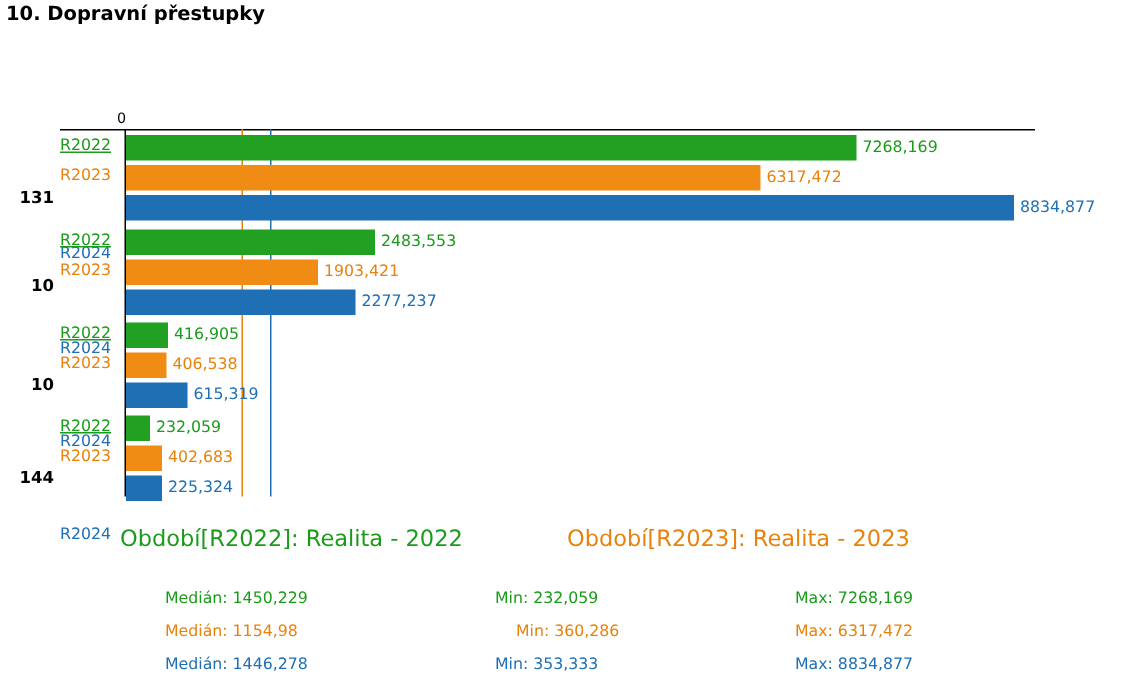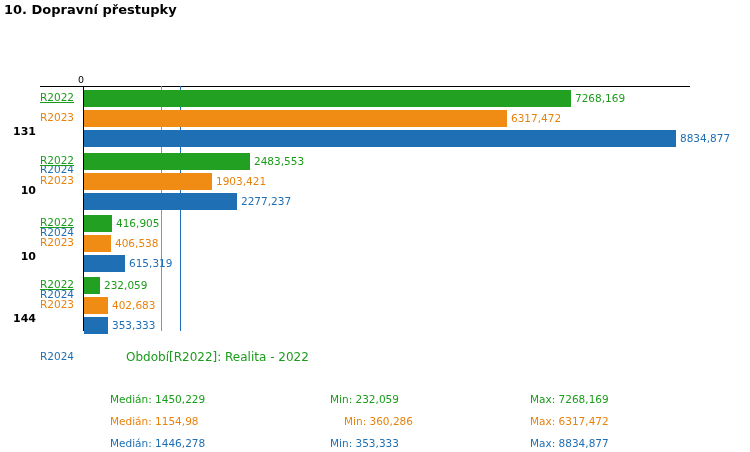--- a/index.html
+++ b/index.html
@@ -133,23 +133,22 @@
   
   .legend {
     position: absolute;
     left: 0;
     top: 344px;
     width: 750px;
     height: 108px;
   }
   .legend-item {
     position: absolute;
-    font-size: 12px;
-    white-space: nowrap;
-    margin-left: 46px;
+    font-size: 15px;
+    white-space: nowrap;
   }
   .legend-item.green { color: #1a9c1a; }
   .legend-item.orange { color: #e8820c; }
   .legend-item.blue { color: #1f6fb5; }
   .stat {
     position: absolute;
     font-size: 10.5px;
     white-space: nowrap;
   }
   .stat.green { color: #1a9c1a; }
@@ -247,26 +246,27 @@
 
     <div class="bar-row" style="top:20px;">
       <span class="series-label orange">R2023</span>
       <div class="bar orange" style="width:24px;"></div>
       <span class="bar-value orange" style="left:72px;">402,683</span>
     </div>
 
     <div class="bar-row" style="top:40px;">
       <span class="series-label blue">R2024</span>
       <div class="bar blue" style="width:24px;"></div>
-      <span class="bar-value blue" style="left:72px;">353,333</span>
+      <span class="bar-value blue" style="left:72px;">225,324</span>
     </div>
   </div>
 
   <div class="legend">
     <div class="legend-item green" style="left:80px; top:6px;">Období[R2022]: Realita - 2022</div>
+    <div class="legend-item orange" style="left:378px; top:6px;">Období[R2023]: Realita - 2023</div>
 
     <div class="stat green" style="left:110px; top:49px;">Medián: 1450,229</div>
     <div class="stat green" style="left:330px; top:49px;">Min: 232,059</div>
     <div class="stat green" style="left:530px; top:49px;">Max: 7268,169</div>
 
     <div class="stat orange" style="left:110px; top:71px;">Medián: 1154,98</div>
     <div class="stat orange" style="left:344px; top:71px;">Min: 360,286</div>
     <div class="stat orange" style="left:530px; top:71px;">Max: 6317,472</div>
 
     <div class="stat blue" style="left:110px; top:93px;">Medián: 1446,278</div>

